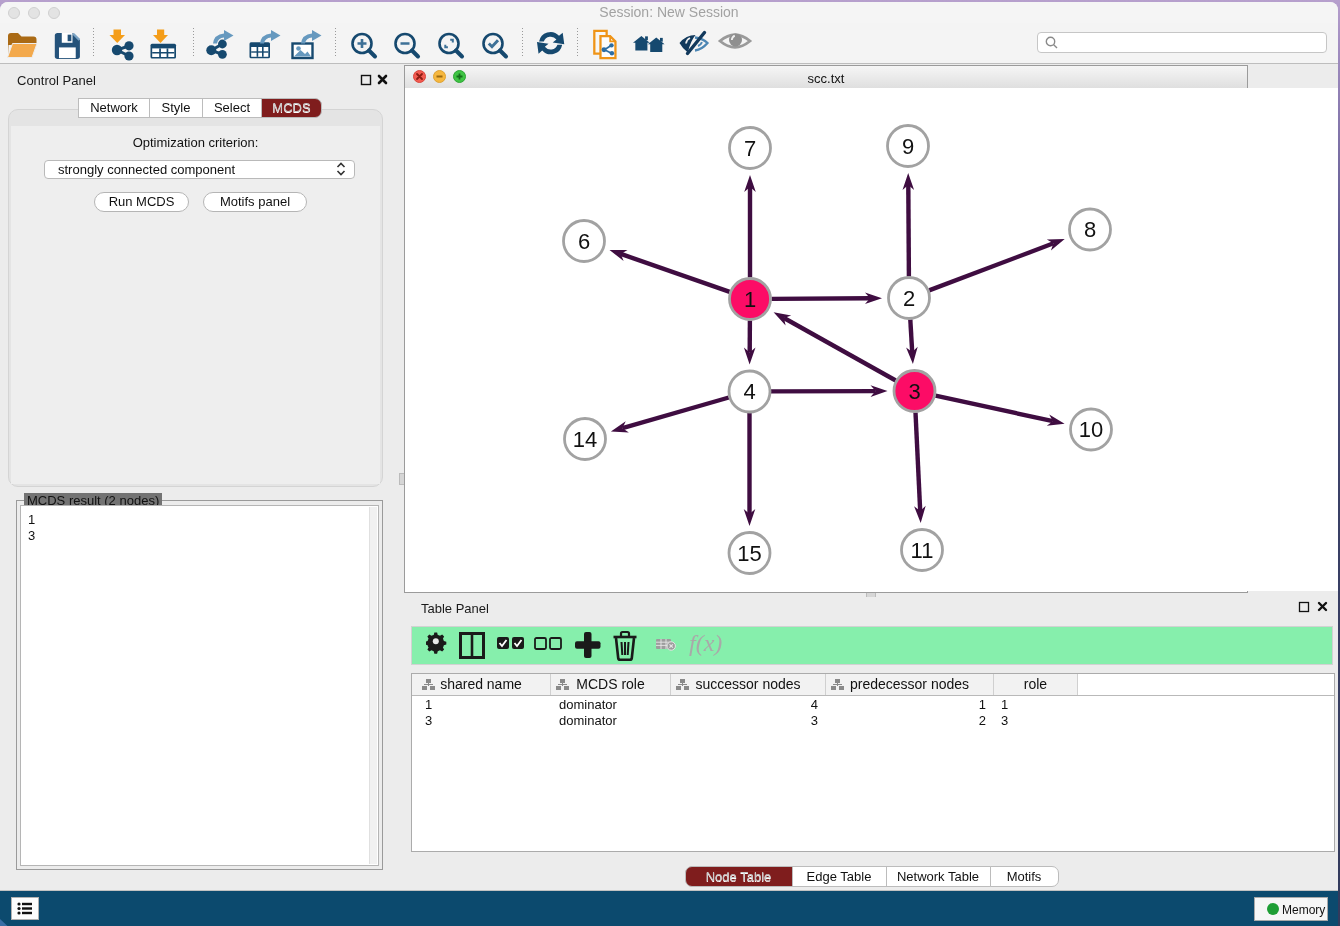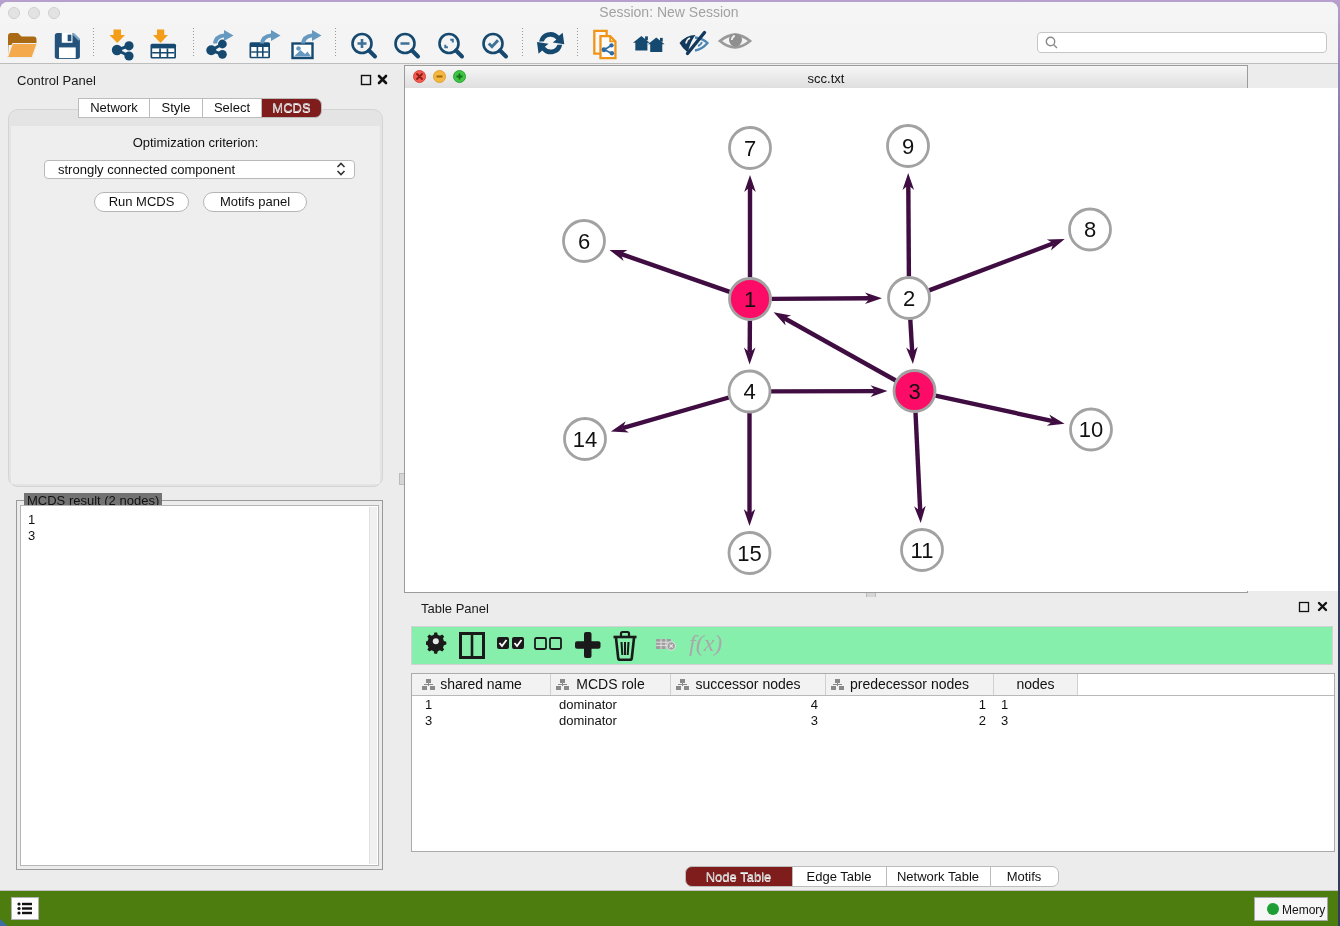--- a/index.html
+++ b/index.html
@@ -73,21 +73,21 @@
   .hicon{position:absolute;top:5px;width:13px;height:11px;
     background:
       linear-gradient(#8a8a8a,#8a8a8a) 4px 0/5px 4px no-repeat,
       linear-gradient(#8a8a8a,#8a8a8a) 0 7px/5px 4px no-repeat,
       linear-gradient(#8a8a8a,#8a8a8a) 8px 7px/5px 4px no-repeat,
       linear-gradient(#8a8a8a,#8a8a8a) 6px 4px/1px 3px no-repeat,
       linear-gradient(#8a8a8a,#8a8a8a) 2px 5px/9px 1px no-repeat;}
   
   #bottomtabs{position:absolute;left:0;width:936px;display:flex;justify-content:center;}
   
-  #statusbar{position:absolute;left:0;top:888px;width:1338px;height:36px;background:#4d7c0f;
+  #statusbar{position:absolute;left:0;top:888px;width:1338px;height:36px;background:#0c4a6e;
              border-top:1px solid #c2c2c2;}
   #listbtn{position:absolute;left:11px;top:6px;width:28px;height:23px;background:#fdfdfd;
            border:1px solid #b1b1b1;box-sizing:border-box;}
   #membtn{position:absolute;left:1254px;top:6px;width:74px;height:24px;background:#f6f6f6;
           border:1px solid #a9a9a9;box-sizing:border-box;font-size:12px;color:#111;}
 </style>
 </head>
 <body>
 <div id="win">
   <div id="titlebar">
@@ -408,21 +408,21 @@
         </g>
 
         <text x="263" y="24" font-family="Liberation Serif, serif" font-style="italic" font-size="24" fill="#a9a9a9">f(x)</text>
       </svg>
     </div>
     <div id="tbl">
       <div class="th" style="left:0;width:139px;"><span class="hicon" style="left:10px;"></span>shared name</div>
       <div class="th" style="left:139px;width:120px;"><span class="hicon" style="left:5px;"></span>MCDS role</div>
       <div class="th" style="left:259px;width:155px;"><span class="hicon" style="left:5px;"></span>successor nodes</div>
       <div class="th" style="left:414px;width:168px;"><span class="hicon" style="left:5px;"></span>predecessor nodes</div>
-      <div class="th" style="left:582px;width:84px;">nodes</div>
+      <div class="th" style="left:582px;width:84px;">role</div>
       <div style="position:absolute;left:0;top:21px;width:922px;height:0;border-top:1px solid #b9b9b9;"></div>
       <div class="cell" style="left:13px;top:23px;">1</div>
       <div class="cell" style="left:147px;top:23px;">dominator</div>
       <div class="cell" style="left:259px;top:23px;width:147px;text-align:right;">4</div>
       <div class="cell" style="left:414px;top:23px;width:160px;text-align:right;">1</div>
       <div class="cell" style="left:589px;top:23px;">1</div>
       <div class="cell" style="left:13px;top:39px;">3</div>
       <div class="cell" style="left:147px;top:39px;">dominator</div>
       <div class="cell" style="left:259px;top:39px;width:147px;text-align:right;">3</div>
       <div class="cell" style="left:414px;top:39px;width:160px;text-align:right;">2</div>

